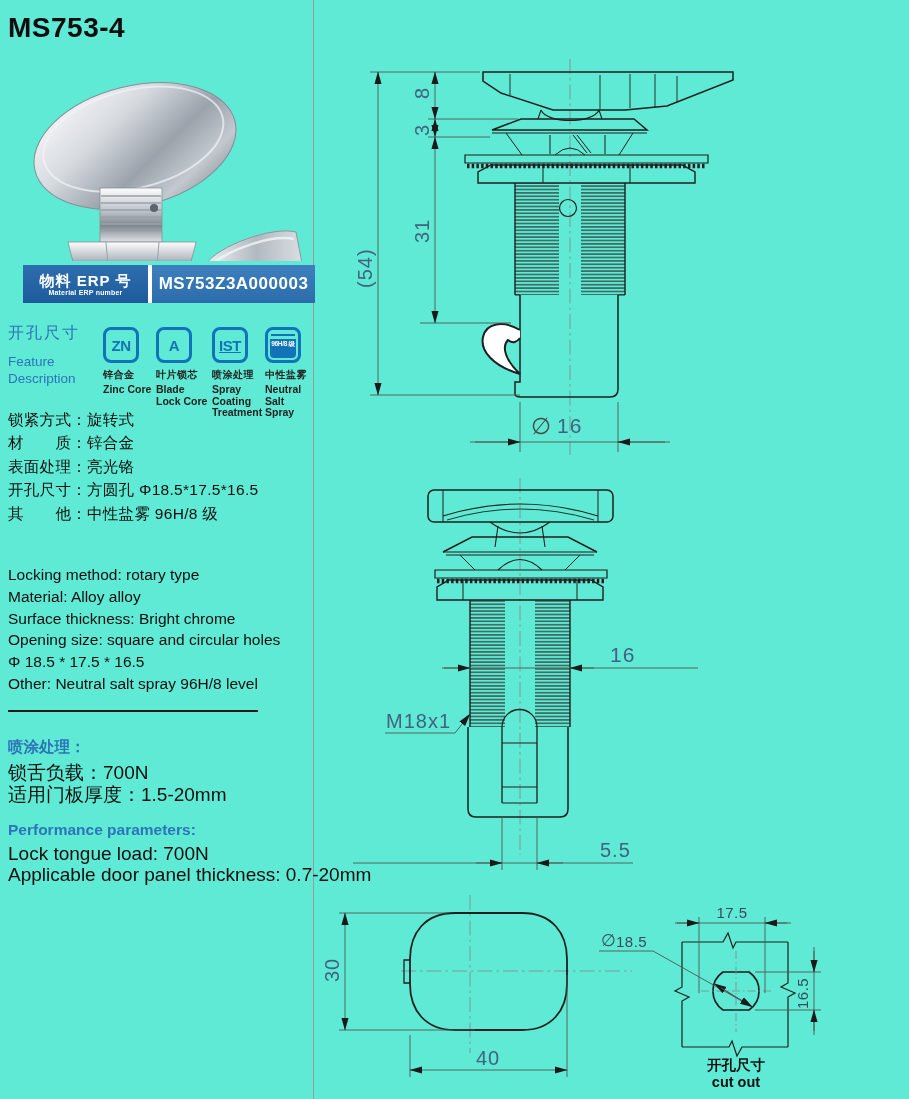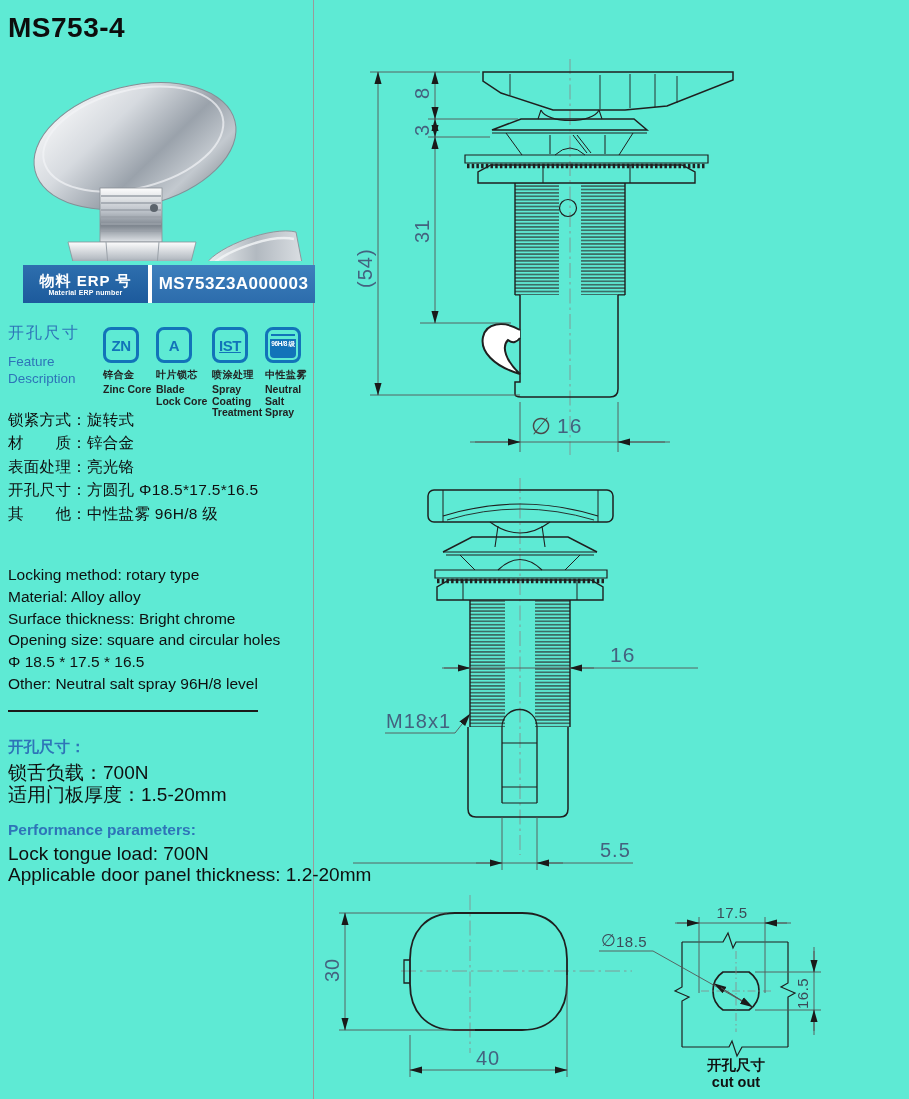--- a/index.html
+++ b/index.html
@@ -167,26 +167,26 @@
     <div>Material: Alloy alloy</div>
     <div>Surface thickness: Bright chrome</div>
     <div>Opening size: square and circular holes</div>
     <div>Φ 18.5 * 17.5 * 16.5</div>
     <div>Other: Neutral salt spray 96H/8 level</div>
   </div>
 
   <div class="spec-divider"></div>
 
   <div class="perf">
-    <div class="perf-h-zh">开孔尺寸：</div>
+    <div class="perf-h-zh">喷涂处理：</div>
     <div class="perf-line">锁舌负载：700N</div>
     <div class="perf-line">适用门板厚度：1.5-20mm</div>
     <div class="perf-h-en">Performance parameters:</div>
     <div class="perf-line">Lock tongue load: 700N</div>
-    <div class="perf-line">Applicable door panel thickness: 1.2-20mm</div>
+    <div class="perf-line">Applicable door panel thickness: 0.7-20mm</div>
   </div>
 
   <svg style="position:absolute;left:325px;top:45px" width="450" height="425" viewBox="0 0 450 425">
     <defs>
       <marker id="ar" viewBox="0 0 12 10" refX="11.5" refY="5" markerWidth="13" markerHeight="11" orient="auto-start-reverse" markerUnits="userSpaceOnUse">
         <path d="M0,1.6 L12,5 L0,8.4 Z" fill="#1a1a1a"></path>
       </marker>
       <pattern id="thr" width="6" height="3.4" patternUnits="userSpaceOnUse">
         <path d="M0,1.7 H6" stroke="#2a2a2a" stroke-width="1.1"></path>
       </pattern>

